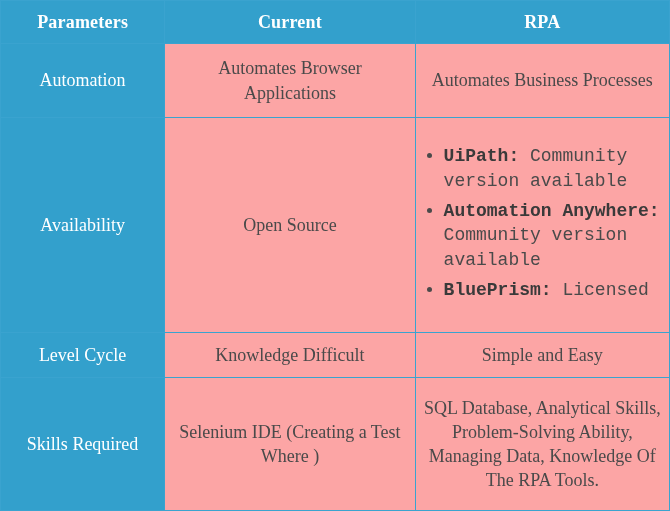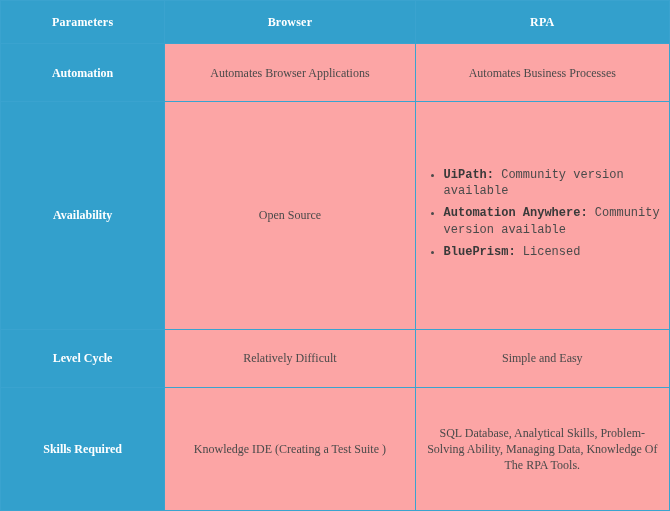--- a/index.html
+++ b/index.html
@@ -22,40 +22,40 @@
     border: 1px solid #2f9ac9;
   }
   #comparison-table col.c-param { width: 164px; }
   #comparison-table col.c-sel   { width: 250px; }
   #comparison-table col.c-rpa   { width: 254px; }
 
   #comparison-table td, #comparison-table th {
     border: 1px solid #3aa3cf;
     padding: 6px 8px;
     vertical-align: middle;
-    font-size: 12px;
+    font-size: 18px;
     line-height: 1.35;
   }
 
   
   thead th {
     background: #33a0cc;
     color: #ffffff;
     font-weight: bold;
     text-align: center;
     font-size: 14px;
     height: 30px;
     letter-spacing: .2px;
   }
 
   
   td.param {
     background: #33a0cc;
     color: #ffffff;
-    font-weight: bold;
+    font-weight: normal;
     text-align: center;
     font-size: 13.5px;
   }
 
   
   td.val {
     background: #fca5a5;
     color: #4a4a4a;
     text-align: center;
   }
@@ -86,21 +86,21 @@
 
 <table id="comparison-table">
   <colgroup>
     <col class="c-param">
     <col class="c-sel">
     <col class="c-rpa">
   </colgroup>
   <thead>
     <tr>
       <th>Parameters</th>
-      <th>Browser</th>
+      <th>Current</th>
       <th>RPA</th>
     </tr>
   </thead>
   <tbody>
     <tr>
       <td class="param">Automation</td>
       <td class="val">Automates Browser Applications</td>
       <td class="val">Automates Business Processes</td>
     </tr>
 
@@ -114,25 +114,25 @@
           <li><b>BluePrism:</b><span> Licensed</span></li>
         </ul>
       </td>
     </tr>
 
 
 
 
     <tr>
       <td class="param">Level Cycle</td>
-      <td class="val">Relatively Difficult</td>
+      <td class="val">Knowledge Difficult</td>
       <td class="val">Simple and Easy</td>
     </tr>
 
 
 
     <tr>
       <td class="param">Skills Required</td>
-      <td class="val">Knowledge IDE (Creating a Test Suite )</td>
+      <td class="val">Selenium IDE (Creating a Test Where )</td>
       <td class="val skills-text">SQL Database, Analytical Skills, Problem-Solving Ability, Managing Data, Knowledge Of The RPA Tools.</td>
     </tr>
   </tbody>
 </table>
 
 </body></html>

